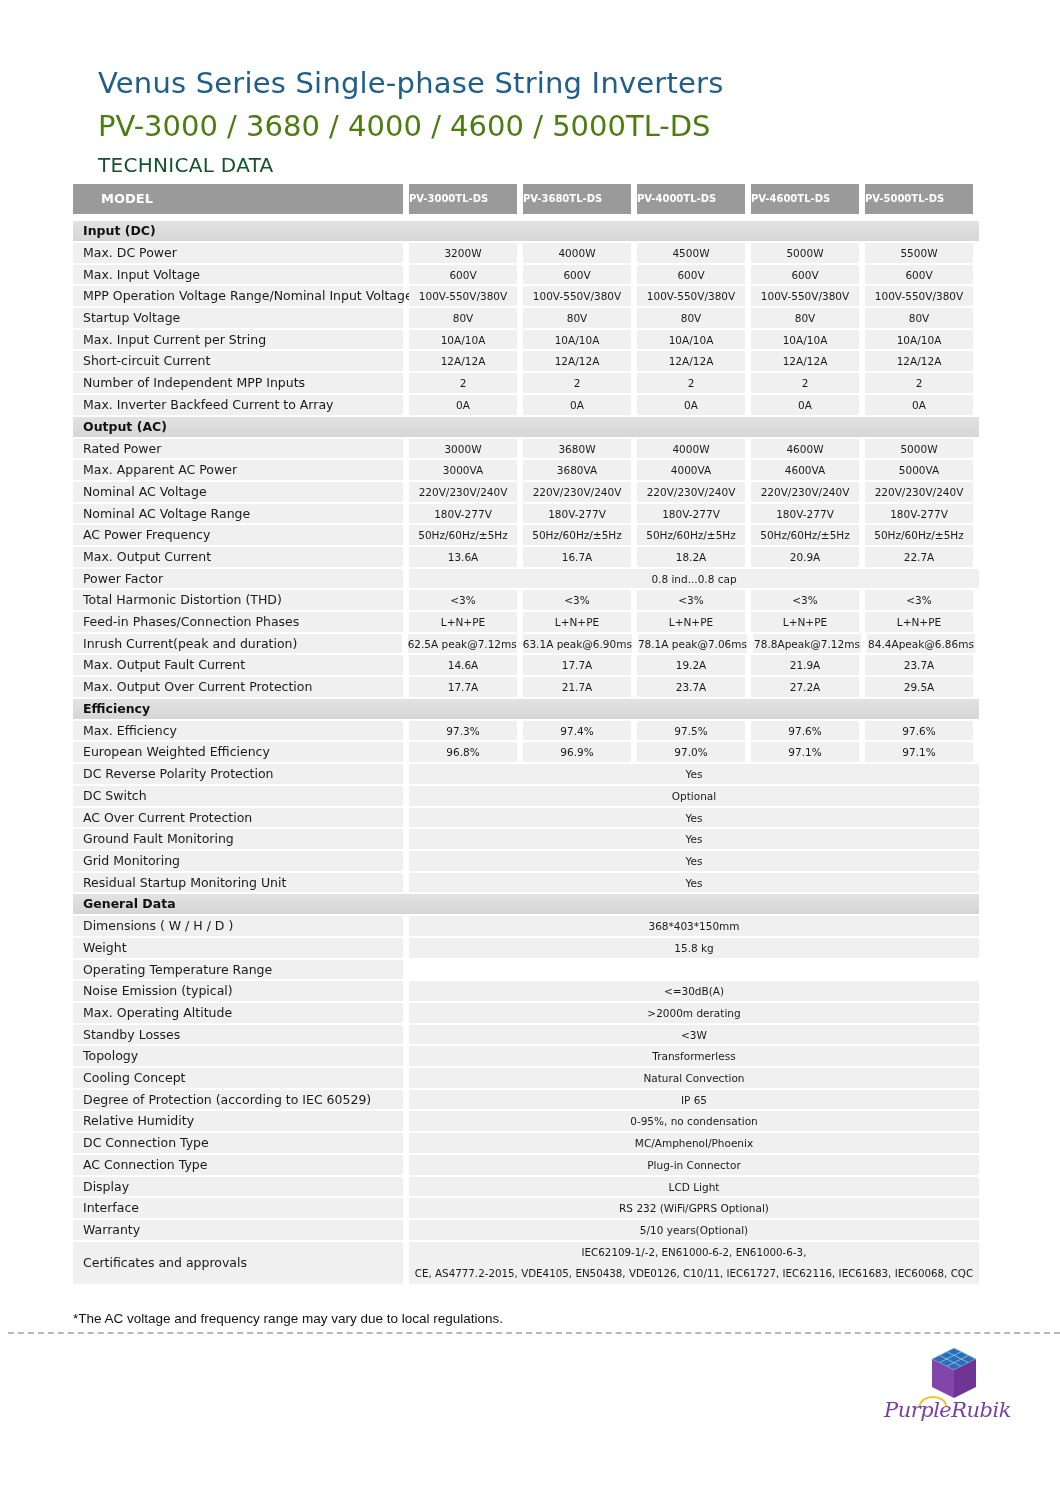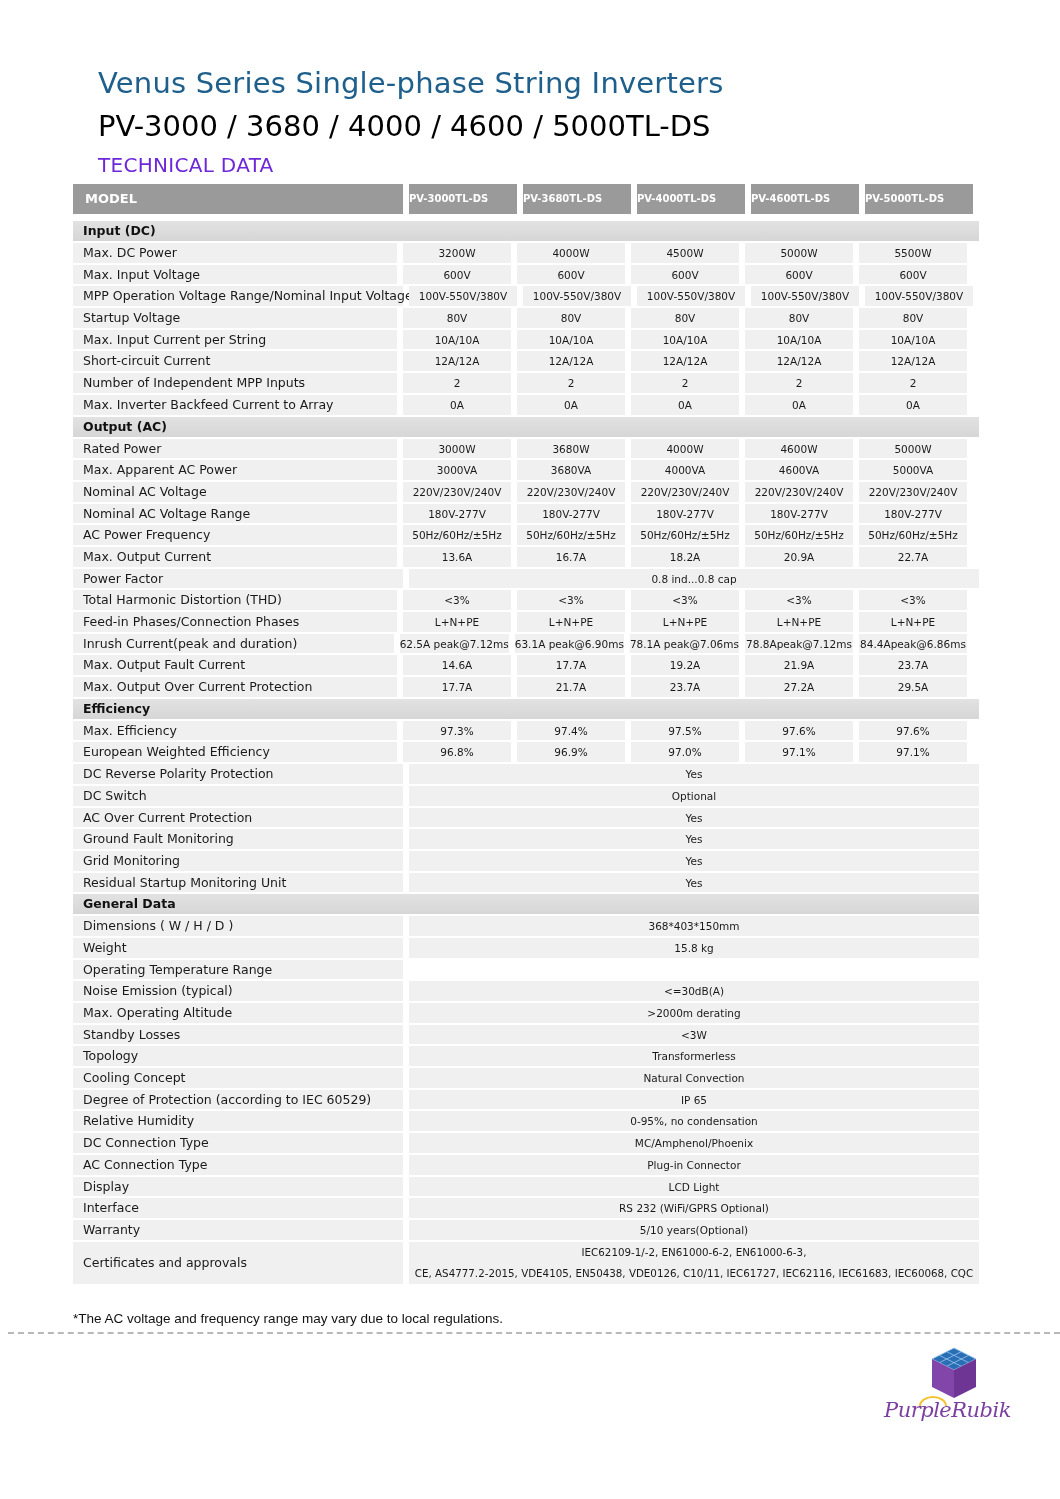--- a/index.html
+++ b/index.html
@@ -1,34 +1,34 @@
 <!DOCTYPE html>
 <html><head>
 <meta charset="utf-8">
 <style>
   * { box-sizing: border-box; margin: 0; padding: 0; }
   html, body { width: 1060px; height: 1499px; background: #ffffff; overflow: hidden; }
   body { position: relative; font-family: "DejaVu Sans", sans-serif; color: #222; }
 
   .title-block { position: absolute; left: 98px; top: 62px; }
   .title1 { font-size: 29px; color: #1e5f8c; letter-spacing: 0.2px; line-height: 42px; white-space: nowrap; }
-  .title2 { font-size: 29px; color: #000000; line-height: 44px; white-space: nowrap; margin-top: 0px; }
-  .title3 { font-size: 20px; color: #6d28d9; line-height: 30px; margin-top: 2px; letter-spacing: 0.3px; }
+  .title2 { font-size: 29px; color: #4d7c0f; line-height: 44px; white-space: nowrap; margin-top: 0px; }
+  .title3 { font-size: 20px; color: #14532d; line-height: 30px; margin-top: 2px; letter-spacing: 0.3px; }
 
   .spec { position: absolute; left: 73px; top: 184px; width: 906px; }
   .hdr { display: flex; height: 30px; margin-bottom: 7px; }
-  .hdr .h-label { width: 330px; background: #9a9a9a; color: #fff; font-weight: bold; font-size: 13px; line-height: 30px; padding-left: 12px; margin-right: 6px; }
+  .hdr .h-label { width: 330px; background: #9a9a9a; color: #fff; font-weight: bold; font-size: 13px; line-height: 30px; padding-left: 28px; margin-right: 6px; }
   .hdr .h-col { flex: 0 0 108px; background: #9a9a9a; color: #fff; font-weight: bold; font-size: 10px; line-height: 30px; text-align: left; margin-right: 6px; }
   .hdr .h-col:last-child { margin-right: 0; }
 
   .sec { height: 20px; margin-top: 2px; background: linear-gradient(#e2e2e2, #d6d6d6); font-weight: bold; font-size: 12.5px; line-height: 20px; padding-left: 10px; color: #111; }
   .row { display: flex; height: 19.7px; margin-top: 2px; }
   .row .lbl { width: 330px; background: #f0f0f0; font-size: 12.5px; line-height: 20px; padding-left: 10px; margin-right: 6px; white-space: nowrap; color: #1a1a1a; }
   .row .val { flex: 0 0 108px; background: #f0f0f0; font-size: 10.5px; line-height: 20px; text-align: center; margin-right: 6px; white-space: nowrap; color: #1a1a1a; }
-  .row .val:last-child { margin-right: 12px; }
+  .row .val:last-child { margin-right: 4px; }
   .row .span { flex: 1; background: #f0f0f0; font-size: 10.5px; line-height: 20px; text-align: center; color: #1a1a1a; white-space: nowrap; }
   .row.tall { height: 42px; }
   .row.tall .lbl { line-height: 42px; }
   .row.tall .span { line-height: 21px; font-size: 10.3px; }
 
   .footnote { position: absolute; left: 73px; top: 1311px; font-family: "Liberation Sans", sans-serif; font-size: 13.5px; color: #111; }
   .dash { position: absolute; left: 8px; right: 0; top: 1332px; border-top: 2px dashed #b8b8b8; }
 
   .logo { position: absolute; left: 884px; top: 1346px; width: 140px; height: 90px; }
   .logo-text { position: absolute; left: 0; top: 52px; width: 140px; font-family: "DejaVu Serif", serif; font-style: italic; font-size: 21px; color: #7b3fa0; letter-spacing: -0.5px; }

